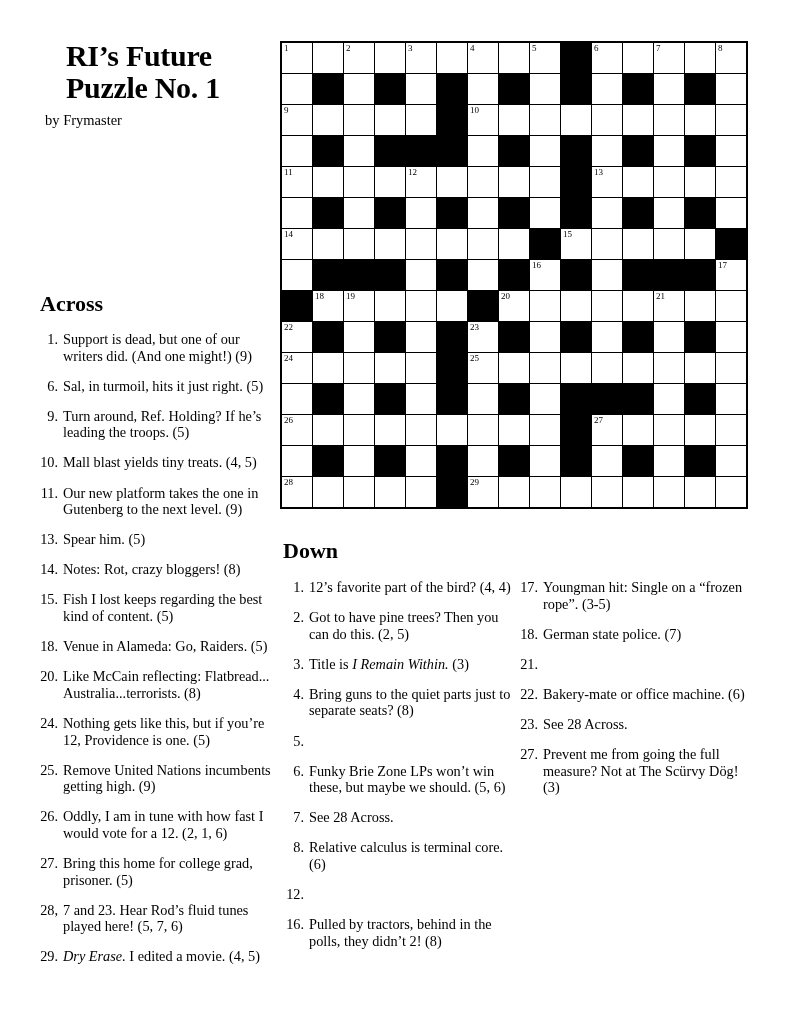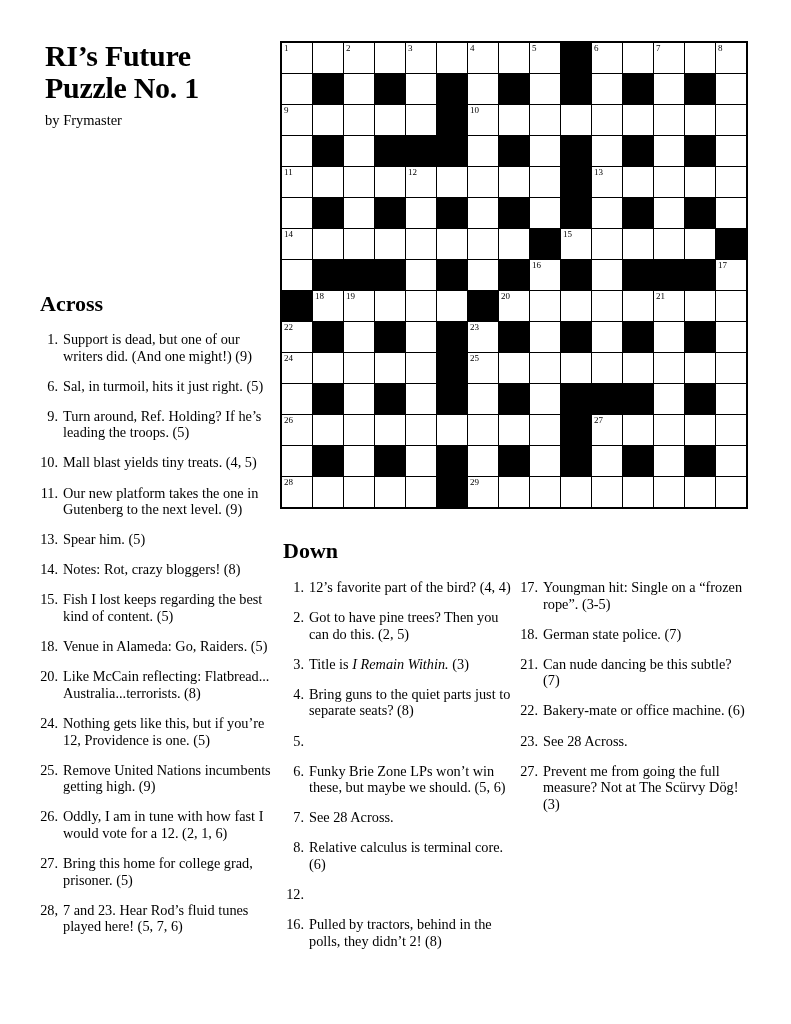--- a/index.html
+++ b/index.html
@@ -10,21 +10,21 @@
     height: 1024px;
     background: #ffffff;
     font-family: "Liberation Serif", "DejaVu Serif", serif;
     color: #000;
     overflow: hidden;
     margin: 0 auto;
   }
   
   .title-block { position: absolute; left: 45px; top: 40px; width: 235px; }
   .title-block h1 {
-    font-size: 30px; line-height: 32px; font-weight: bold; letter-spacing: -0.3px;
+    font-size: 30px; line-height: 32px; font-weight: bold; letter-spacing: -0.3px; margin-left: 21px;
   }
   .byline { font-size: 14.5px; margin-top: 8px; }
 
   
   .grid {
     position: absolute; left: 280px; top: 41px;
     display: grid;
     grid-template-columns: repeat(15, 30px);
     grid-template-rows: repeat(15, 30px);
     gap: 1px;
@@ -416,20 +416,24 @@
           <span class="clue-text"><span>Oddly, I am in tune with how fast I would vote for a 12. (2, 1, 6)</span></span>
         </div>
         <div class="clue">
           <span class="clue-num">27.</span>
           <span class="clue-text"><span>Bring this home for college grad, prisoner. (5)</span></span>
         </div>
         <div class="clue">
           <span class="clue-num">28,</span>
           <span class="clue-text"><span>7 and 23. Hear Rod’s fluid tunes played here! (5, 7, 6)</span></span>
         </div>
+        <div class="clue">
+          <span class="clue-num">29.</span>
+          <span class="clue-text"><i>Dry Erase.</i><span> I edited a movie. (4, 5)</span></span>
+        </div>
       </div>
   </div>
 
   <div class="down-header section-header">Down</div>
   <div class="down-col1" id="down-col1">
       <div class="clue">
         <span class="clue-num">1.</span>
         <span class="clue-text"><span>12’s favorite part of the bird? (4, 4)</span></span>
       </div>
       <div class="clue">
@@ -471,21 +475,20 @@
       <div class="clue">
         <span class="clue-num">17.</span>
         <span class="clue-text"><span>Youngman hit: Single on a “frozen rope”. (3-5)</span></span>
       </div>
       <div class="clue">
         <span class="clue-num">18.</span>
         <span class="clue-text"><span>German state police. (7)</span></span>
       </div>
       <div class="clue">
         <span class="clue-num">21.</span>
-        <span class="clue-text"><span>Can nude dancing be this subtle? (7)</span></span>
       </div>
       <div class="clue">
         <span class="clue-num">22.</span>
         <span class="clue-text"><span>Bakery-mate or office machine. (6)</span></span>
       </div>
       <div class="clue">
         <span class="clue-num">23.</span>
         <span class="clue-text"><span>See 28 Across.</span></span>
       </div>
       <div class="clue">

